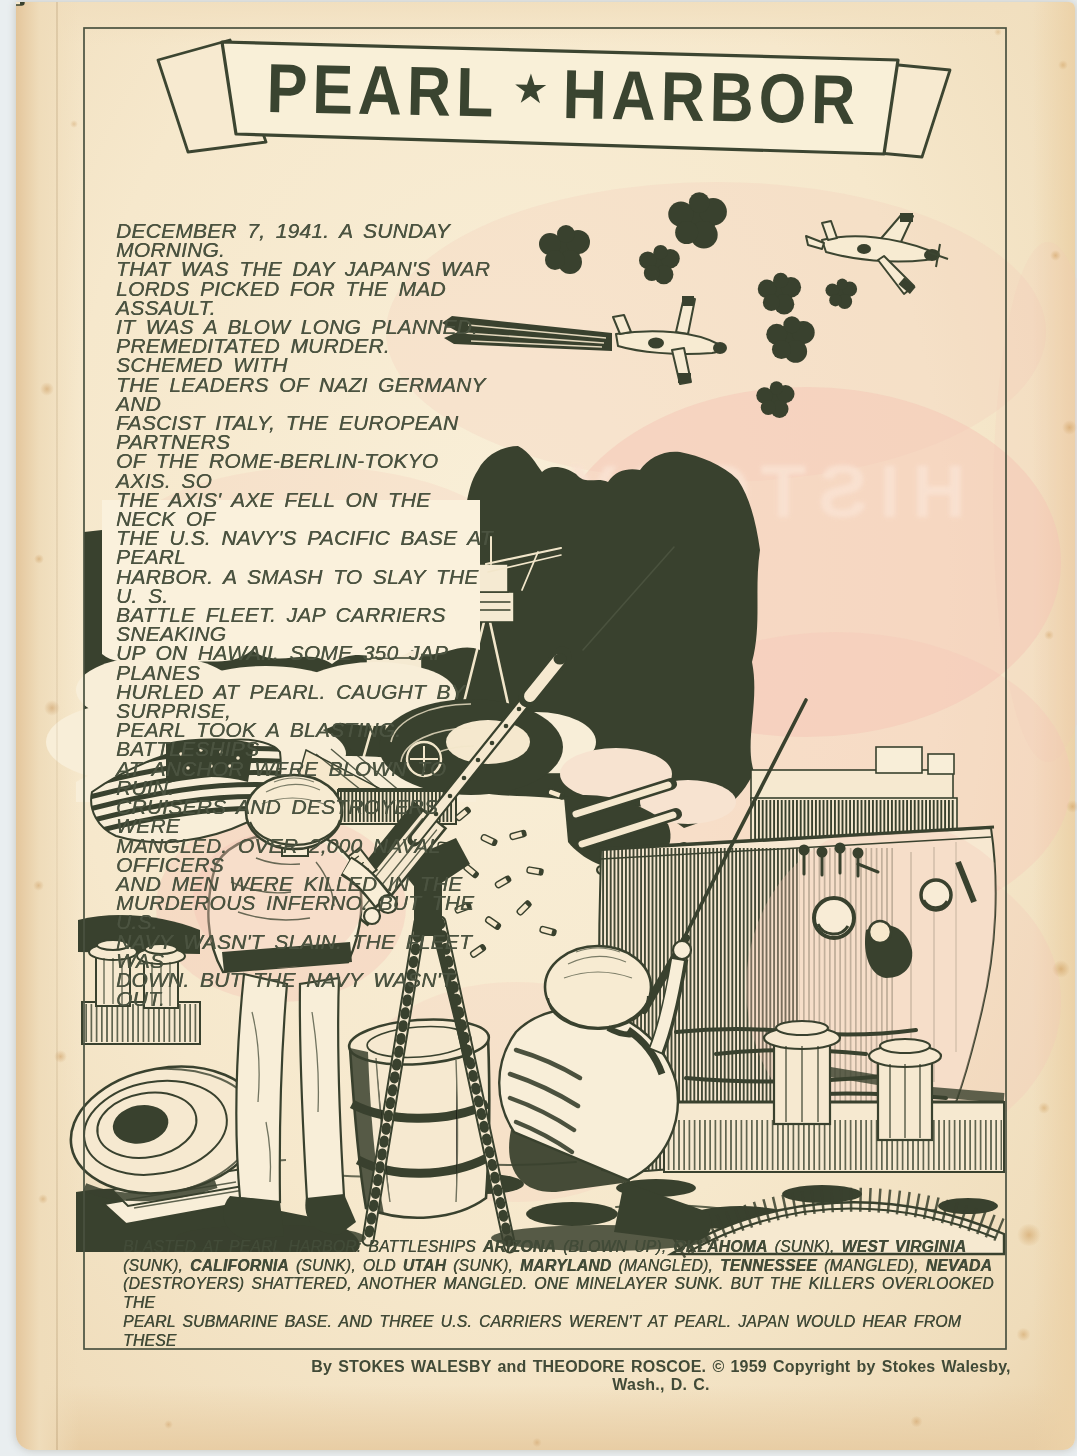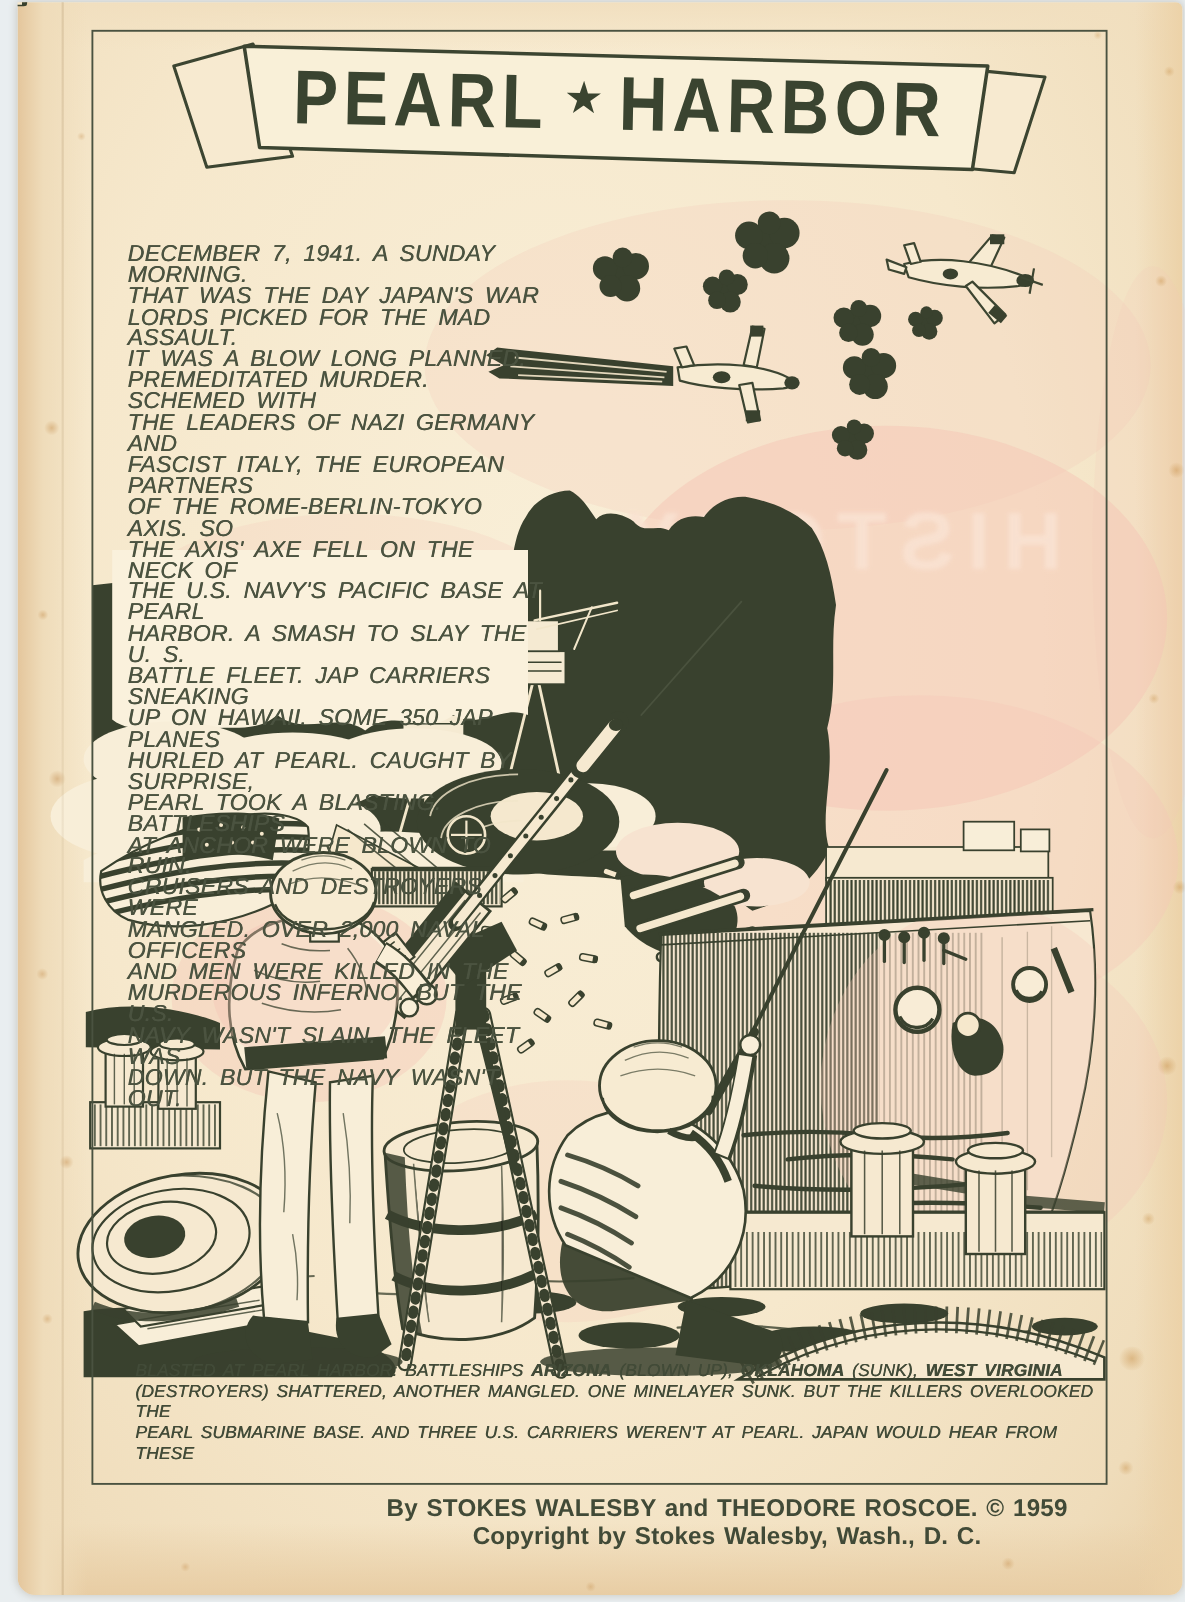--- a/index.html
+++ b/index.html
@@ -40,21 +40,21 @@
   }
   .caption{
     position:absolute;left:107px;top:1236px;width:880px;
     font-size:15.8px;line-height:18.7px;font-style:italic;
     color:#424b38;word-spacing:2.5px;letter-spacing:.15px;
     text-shadow:.35px 0 0 currentColor;
   }
   .caption b{font-weight:700;}
   .credit{
     position:absolute;left:290px;top:1356px;width:710px;
-    text-align:center;font-size:22px;font-weight:700;color:#414a37;
+    text-align:center;font-size:16px;font-weight:700;color:#414a37;
     letter-spacing:.2px;word-spacing:1.5px;
   }
 </style>
 </head>
 <body>
 
 <div class="page">
 
   <svg class="art" width="1077" height="1450" viewBox="0 0 1077 1450">
     <defs>
@@ -589,20 +589,21 @@
 AT ANCHOR WERE BLOWN TO RUIN.
 CRUISERS AND DESTROYERS WERE
 MANGLED. OVER 2,000 NAVAL OFFICERS
 AND MEN WERE KILLED IN THE
 MURDEROUS INFERNO. BUT THE U.S.
 NAVY WASN'T SLAIN. THE FLEET WAS
 DOWN. BUT THE NAVY WASN'T OUT.</div>
 
   <div class="caption">
       <div><span>BLASTED AT PEARL HARBOR: BATTLESHIPS </span><b>ARIZONA</b><span> (BLOWN UP), </span><b>OKLAHOMA</b><span> (SUNK), </span><b>WEST VIRGINIA</b></div>
+      <div><span>(SUNK), </span><b>CALIFORNIA</b><span> (SUNK), OLD </span><b>UTAH</b><span> (SUNK), </span><b>MARYLAND</b><span> (MANGLED), </span><b>TENNESSEE</b><span> (MANGLED), </span><b>NEVADA</b></div>
       <div><span>(DESTROYERS) SHATTERED, ANOTHER MANGLED. ONE MINELAYER SUNK. BUT THE KILLERS OVERLOOKED THE</span></div>
       <div><span>PEARL SUBMARINE BASE. AND THREE U.S. CARRIERS WEREN'T AT PEARL. JAPAN WOULD HEAR FROM THESE</span></div>
     </div>
 
   <div class="credit">By STOKES WALESBY and THEODORE ROSCOE. © 1959 Copyright by Stokes Walesby, Wash., D. C.</div>
 
   <div class="crease"></div>
 
   <div>
     <div class="spot" style="left:24px;top:380px;width:14px;height:14px;background:radial-gradient(circle,rgba(190,130,60,.4),transparent 70%)"></div>

